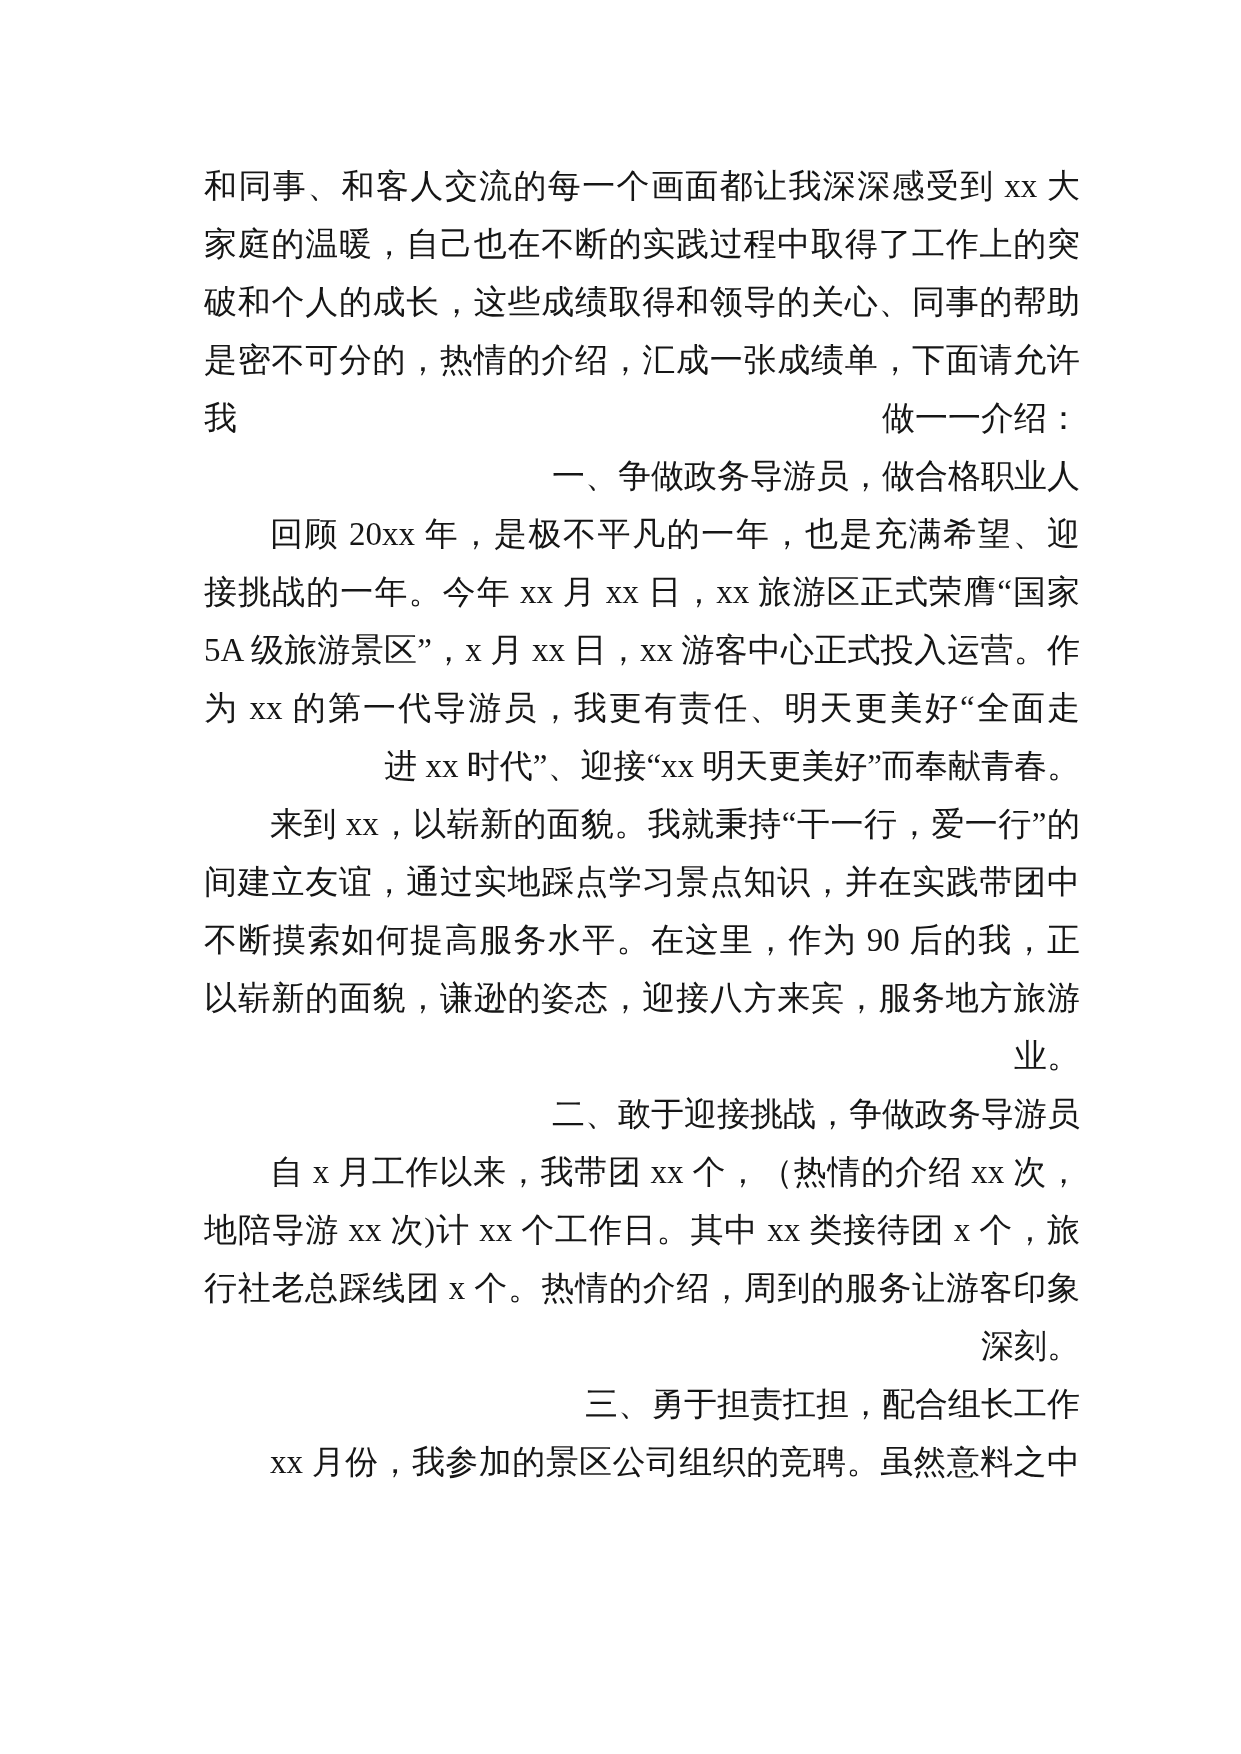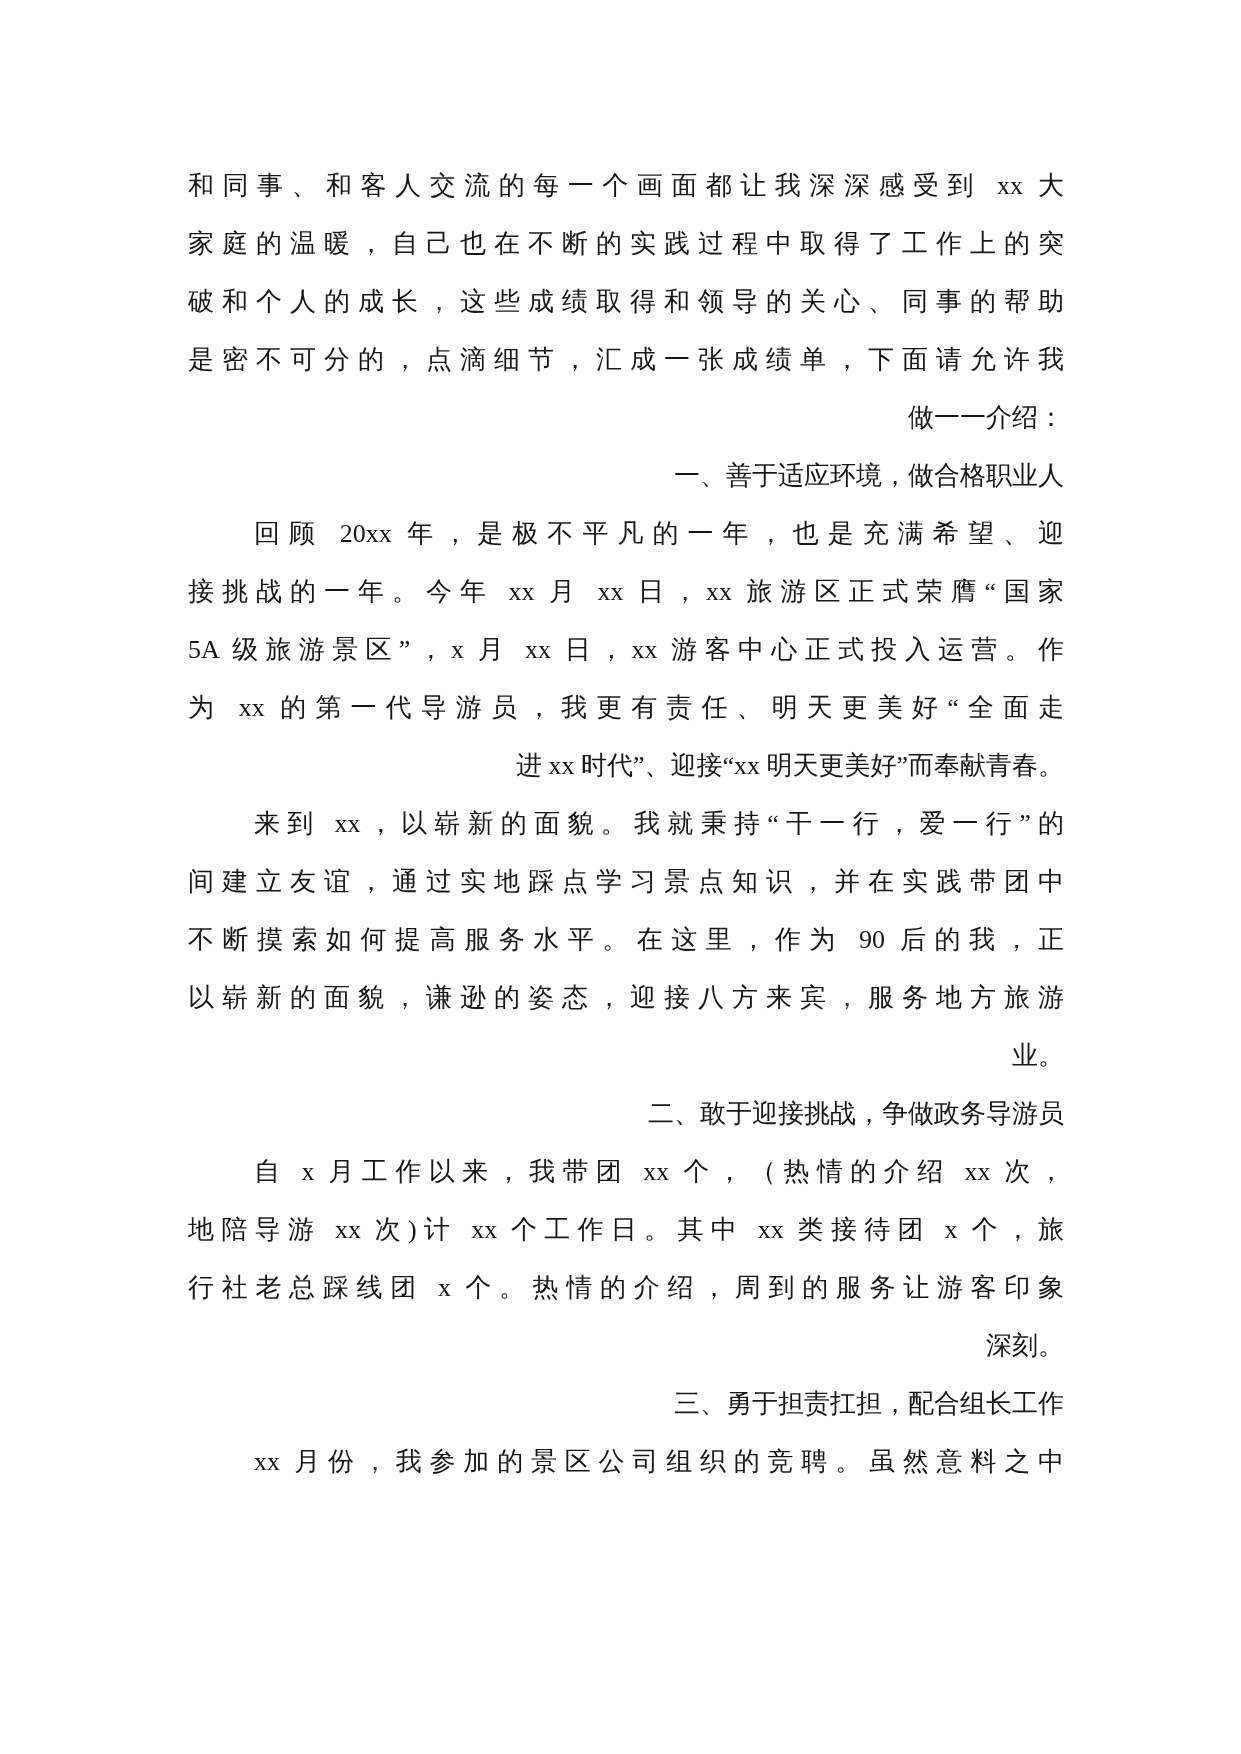--- a/index.html
+++ b/index.html
@@ -9,26 +9,26 @@
   }
   .page {
     position: relative;
     width: 1241px;
     height: 1754px;
     background: #ffffff;
     overflow: hidden;
   }
   .doc-body {
     position: absolute;
-    left: 188px;
+    left: 204px;
     top: 157px;
     width: 876px;
     color: #161616;
     font-family: "Liberation Serif", "DejaVu Serif", serif;
-    font-size: 26px;
+    font-size: 33px;
     line-height: 58px;
     font-weight: 400;
   }
   .text-line {
     width: 100%;
     height: 58px;
     text-align: right;
   }
   .text-line.fill {
     text-align: justify;
@@ -40,23 +40,23 @@
   }
 </style>
 </head>
 <body>
 
 <div class="page">
   <div class="doc-body">
       <div class="text-line fill">和同事、和客人交流的每一个画面都让我深深感受到 xx 大</div>
       <div class="text-line fill">家庭的温暖，自己也在不断的实践过程中取得了工作上的突</div>
       <div class="text-line fill">破和个人的成长，这些成绩取得和领导的关心、同事的帮助</div>
-      <div class="text-line fill">是密不可分的，点滴细节，汇成一张成绩单，下面请允许我</div>
+      <div class="text-line fill">是密不可分的，热情的介绍，汇成一张成绩单，下面请允许我</div>
       <div class="text-line">做一一介绍：</div>
-      <div class="text-line indent">一、善于适应环境，做合格职业人</div>
+      <div class="text-line indent">一、争做政务导游员，做合格职业人</div>
       <div class="text-line fill indent">回顾 20xx 年，是极不平凡的一年，也是充满希望、迎</div>
       <div class="text-line fill">接挑战的一年。今年 xx 月 xx 日，xx 旅游区正式荣膺“国家</div>
       <div class="text-line fill">5A 级旅游景区”，x 月 xx 日，xx 游客中心正式投入运营。作</div>
       <div class="text-line fill">为 xx 的第一代导游员，我更有责任、明天更美好“全面走</div>
       <div class="text-line">进 xx 时代”、迎接“xx 明天更美好”而奉献青春。</div>
       <div class="text-line fill indent">来到 xx，以崭新的面貌。我就秉持“干一行，爱一行”的</div>
       <div class="text-line fill">间建立友谊，通过实地踩点学习景点知识，并在实践带团中</div>
       <div class="text-line fill">不断摸索如何提高服务水平。在这里，作为 90 后的我，正</div>
       <div class="text-line fill">以崭新的面貌，谦逊的姿态，迎接八方来宾，服务地方旅游</div>
       <div class="text-line">业。</div>

